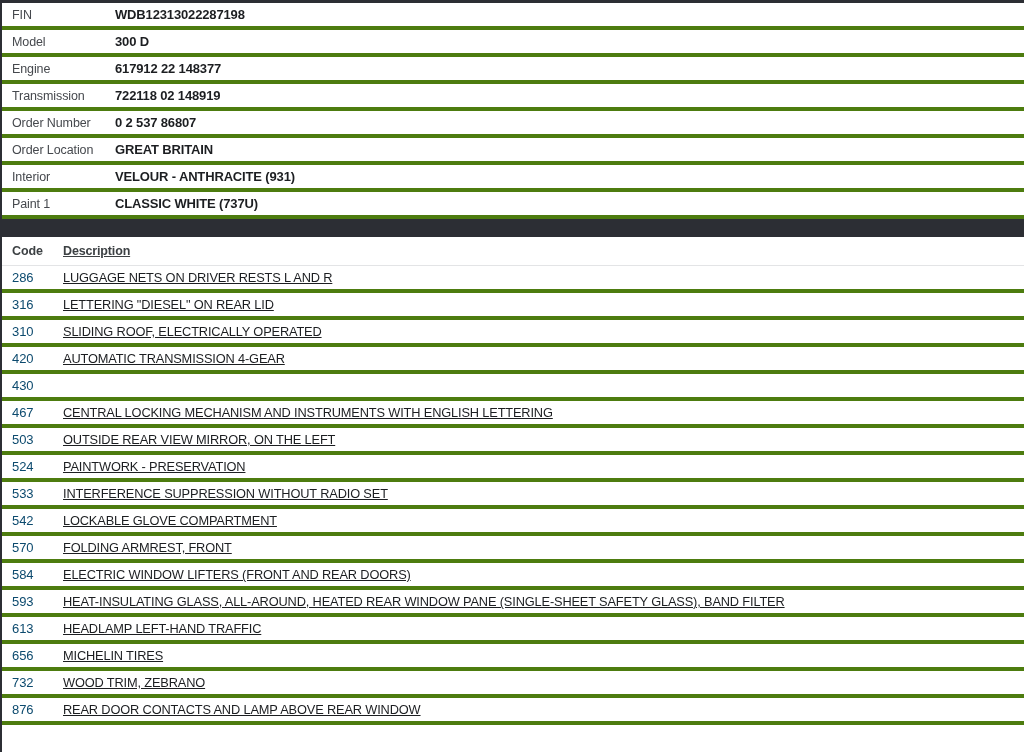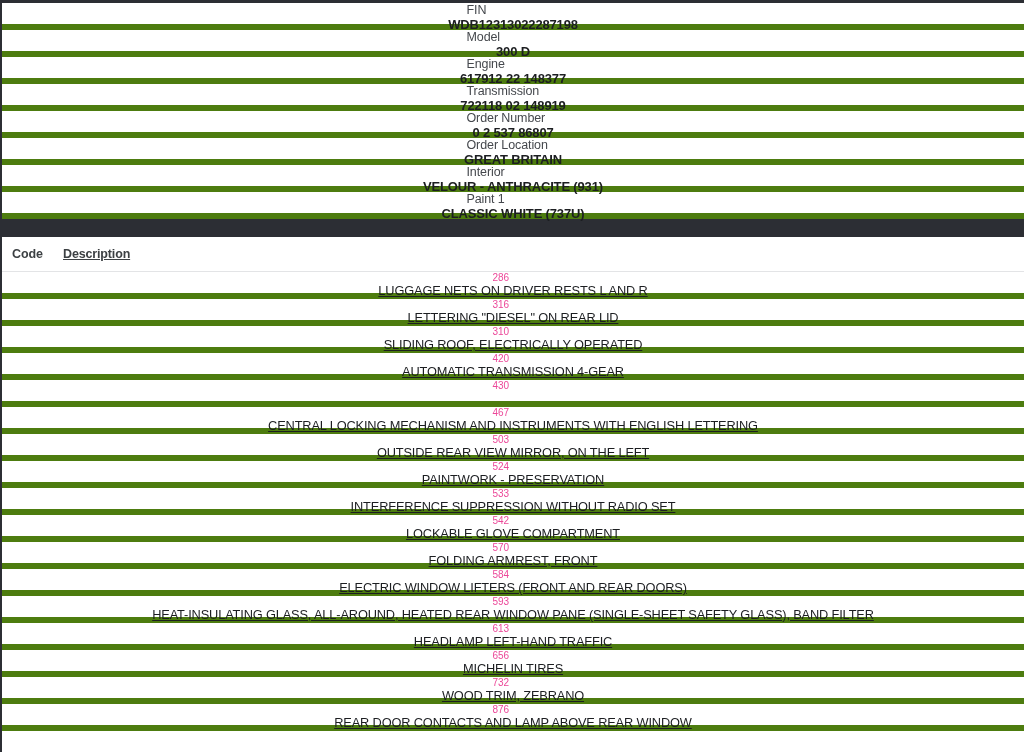--- a/index.html
+++ b/index.html
@@ -16,23 +16,22 @@
     border-top: 3px solid #2c2e34;
     border-left: 2px solid #2c2e34;
     overflow: hidden;
   }
   .info-table, .options-table { width: 100%; }
   .row {
     display: flex;
     align-items: center;
     height: 27px;
     box-sizing: border-box;
-    border-bottom: 6px solid #4d7c0f;
-    background: #ffffff;
-    flex-direction: column;
+    border-bottom: 4px solid #4d7c0f;
+    background: #ffffff;
   }
   .info-label {
     width: 113px;
     padding-left: 10px;
     box-sizing: border-box;
     flex: 0 0 auto;
     font-size: 12.5px;
     font-weight: 500;
     color: #45484d;
     letter-spacing: -0.1px;
@@ -46,32 +45,32 @@
     white-space: nowrap;
   }
   .section-separator {
     height: 18px;
     background: #2c2e34;
     margin-left: -2px;
   }
   .header-row {
     display: flex;
     align-items: center;
-    height: 35px;
+    height: 29px;
     box-sizing: border-box;
     border-bottom: 1px solid #e3e4e6;
     background: #ffffff;
   }
   .code-cell {
     width: 61px;
     padding-left: 10px;
     box-sizing: border-box;
     flex: 0 0 auto;
-    font-size: 10px;
-    color: #ec4899;
+    font-size: 13px;
+    color: #0c4a6e;
     letter-spacing: -0.1px;
     white-space: nowrap;
   }
   .desc-cell {
     font-size: 12.8px;
     font-weight: 400;
     color: #1c1e21;
     letter-spacing: -0.15px;
     white-space: nowrap;
     text-decoration: underline;

